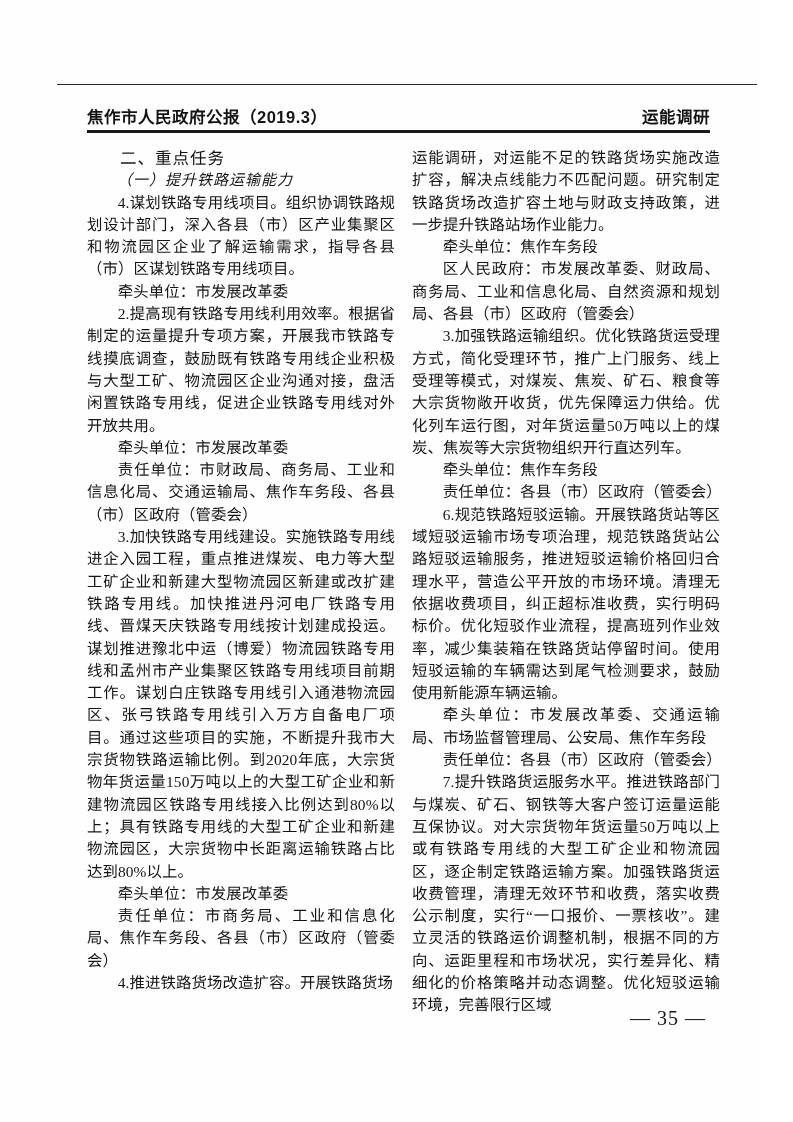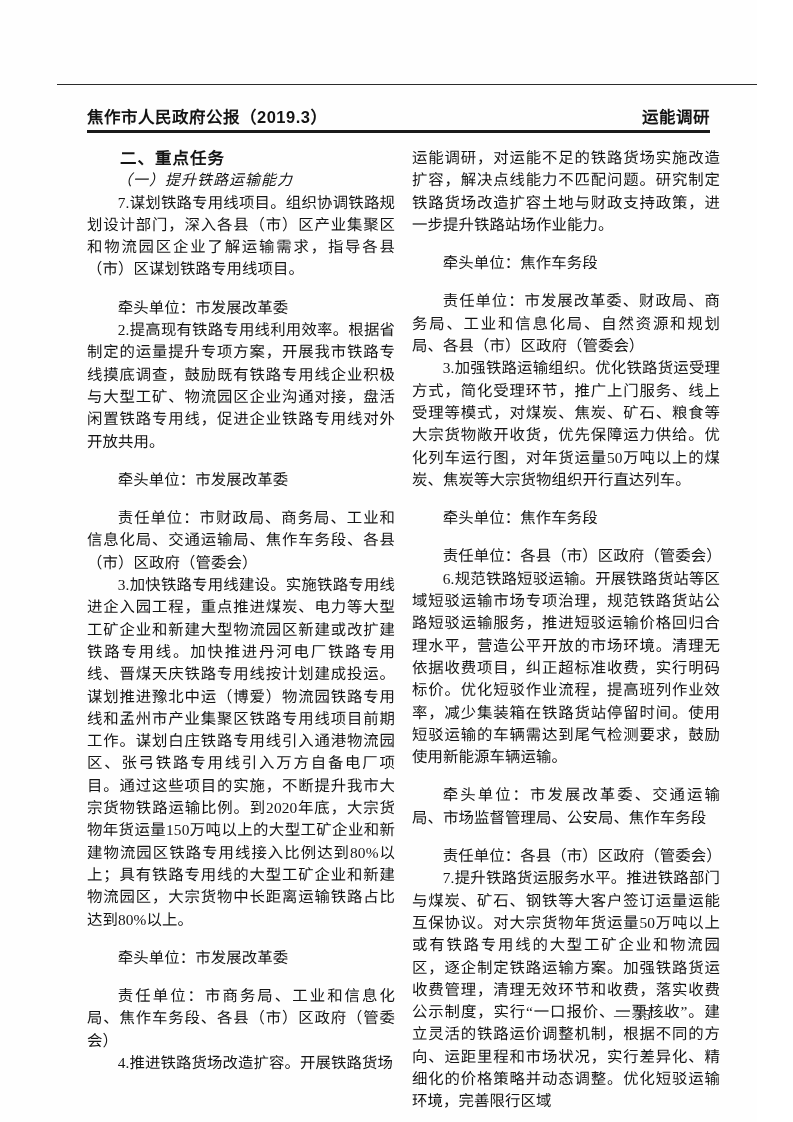--- a/index.html
+++ b/index.html
@@ -54,40 +54,40 @@
   .para {
     margin: 0;
     font-size: 15.4px;
     line-height: 22.3px;
     text-align: justify;
     text-justify: inter-character;
     letter-spacing: 0.1px;
   }
   .body { text-indent: 2em; }
   .cont { text-indent: 0; }
-  .unit { text-indent: 2em; margin-top: 16px; }
+  .unit { text-indent: 2em; }
   .heading-bold {
     font-family: "Liberation Sans", "DejaVu Sans", sans-serif;
-    font-weight: bold;
+    font-weight: normal;
     font-size: 16.5px;
     text-indent: 2em;
     letter-spacing: 1px;
   }
   .heading-kai {
     font-style: italic;
     font-weight: 500;
     font-size: 15px;
     text-indent: 2em;
     letter-spacing: 1px;
   }
   .page-number {
     position: absolute;
-    left: 614px;
+    left: 630px;
     top: 1007px;
-    font-size: 15px;
+    font-size: 20px;
     letter-spacing: 1px;
     white-space: nowrap;
   }
 </style>
 </head>
 <body>
 
 <div class="page">
 
   <div class="top-rule"></div>
@@ -95,35 +95,35 @@
   <div class="header-row">
     <span>焦作市人民政府公报（2019.3）</span>
     <span>运能调研</span>
   </div>
 
   <div class="thick-rule"></div>
 
   <div class="col col-left">
     <p class="para heading-bold">二、重点任务</p>
     <p class="para heading-kai">（一）提升铁路运输能力</p>
-    <p class="para body">7.谋划铁路专用线项目。组织协调铁路规划设计部门，深入各县（市）区产业集聚区和物流园区企业了解运输需求，指导各县（市）区谋划铁路专用线项目。</p>
+    <p class="para body">4.谋划铁路专用线项目。组织协调铁路规划设计部门，深入各县（市）区产业集聚区和物流园区企业了解运输需求，指导各县（市）区谋划铁路专用线项目。</p>
     <p class="para unit">牵头单位：市发展改革委</p>
     <p class="para body">2.提高现有铁路专用线利用效率。根据省制定的运量提升专项方案，开展我市铁路专线摸底调查，鼓励既有铁路专用线企业积极与大型工矿、物流园区企业沟通对接，盘活闲置铁路专用线，促进企业铁路专用线对外开放共用。</p>
     <p class="para unit">牵头单位：市发展改革委</p>
     <p class="para unit">责任单位：市财政局、商务局、工业和信息化局、交通运输局、焦作车务段、各县（市）区政府（管委会）</p>
     <p class="para body">3.加快铁路专用线建设。实施铁路专用线进企入园工程，重点推进煤炭、电力等大型工矿企业和新建大型物流园区新建或改扩建铁路专用线。加快推进丹河电厂铁路专用线、晋煤天庆铁路专用线按计划建成投运。谋划推进豫北中运（博爱）物流园铁路专用线和孟州市产业集聚区铁路专用线项目前期工作。谋划白庄铁路专用线引入通港物流园区、张弓铁路专用线引入万方自备电厂项目。通过这些项目的实施，不断提升我市大宗货物铁路运输比例。到2020年底，大宗货物年货运量150万吨以上的大型工矿企业和新建物流园区铁路专用线接入比例达到80%以上；具有铁路专用线的大型工矿企业和新建物流园区，大宗货物中长距离运输铁路占比达到80%以上。</p>
     <p class="para unit">牵头单位：市发展改革委</p>
     <p class="para unit">责任单位：市商务局、工业和信息化局、焦作车务段、各县（市）区政府（管委会）</p>
     <p class="para body">4.推进铁路货场改造扩容。开展铁路货场</p>
   </div>
 
   <div class="col col-right">
     <p class="para body cont">运能调研，对运能不足的铁路货场实施改造扩容，解决点线能力不匹配问题。研究制定铁路货场改造扩容土地与财政支持政策，进一步提升铁路站场作业能力。</p>
     <p class="para unit">牵头单位：焦作车务段</p>
-    <p class="para unit">责任单位：市发展改革委、财政局、商务局、工业和信息化局、自然资源和规划局、各县（市）区政府（管委会）</p>
+    <p class="para unit">区人民政府：市发展改革委、财政局、商务局、工业和信息化局、自然资源和规划局、各县（市）区政府（管委会）</p>
     <p class="para body">3.加强铁路运输组织。优化铁路货运受理方式，简化受理环节，推广上门服务、线上受理等模式，对煤炭、焦炭、矿石、粮食等大宗货物敞开收货，优先保障运力供给。优化列车运行图，对年货运量50万吨以上的煤炭、焦炭等大宗货物组织开行直达列车。</p>
     <p class="para unit">牵头单位：焦作车务段</p>
     <p class="para unit">责任单位：各县（市）区政府（管委会）</p>
     <p class="para body">6.规范铁路短驳运输。开展铁路货站等区域短驳运输市场专项治理，规范铁路货站公路短驳运输服务，推进短驳运输价格回归合理水平，营造公平开放的市场环境。清理无依据收费项目，纠正超标准收费，实行明码标价。优化短驳作业流程，提高班列作业效率，减少集装箱在铁路货站停留时间。使用短驳运输的车辆需达到尾气检测要求，鼓励使用新能源车辆运输。</p>
     <p class="para unit">牵头单位：市发展改革委、交通运输局、市场监督管理局、公安局、焦作车务段</p>
     <p class="para unit">责任单位：各县（市）区政府（管委会）</p>
     <p class="para body">7.提升铁路货运服务水平。推进铁路部门与煤炭、矿石、钢铁等大客户签订运量运能互保协议。对大宗货物年货运量50万吨以上或有铁路专用线的大型工矿企业和物流园区，逐企制定铁路运输方案。加强铁路货运收费管理，清理无效环节和收费，落实收费公示制度，实行“一口报价、一票核收”。建立灵活的铁路运价调整机制，根据不同的方向、运距里程和市场状况，实行差异化、精细化的价格策略并动态调整。优化短驳运输环境，完善限行区域</p>
   </div>
 
   <div class="page-number">— 35 —</div>

